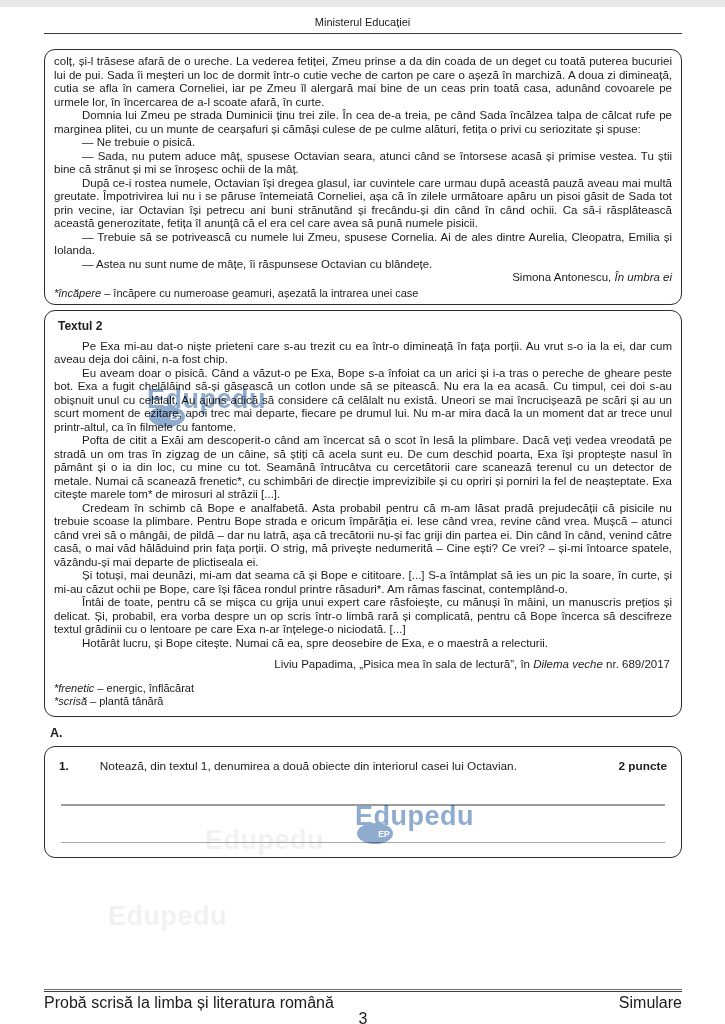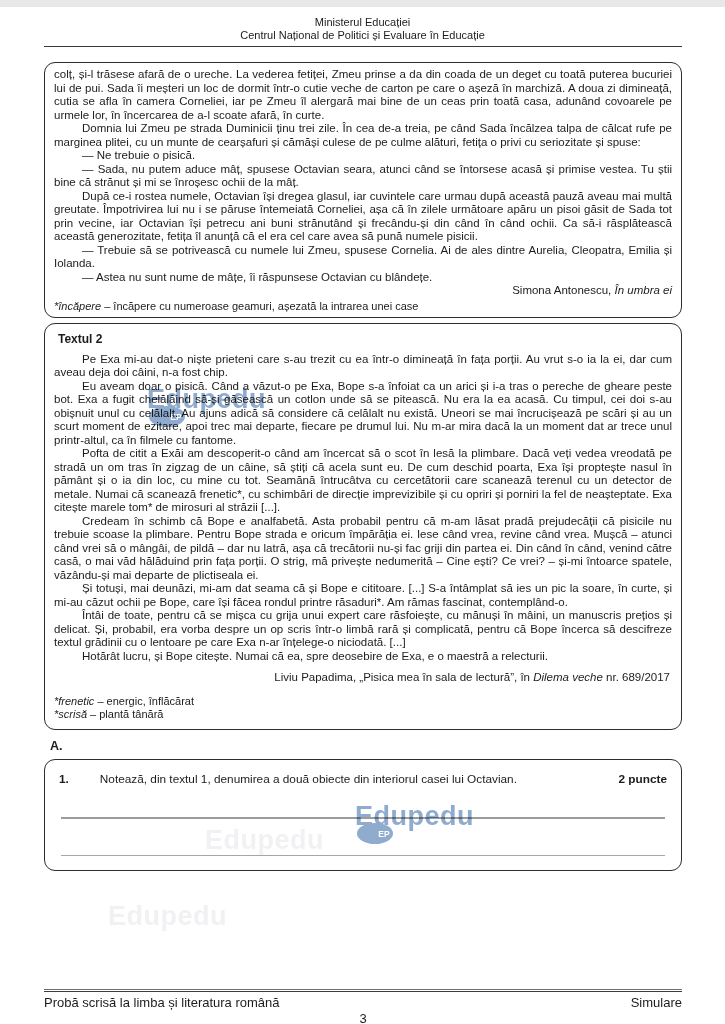--- a/index.html
+++ b/index.html
@@ -42,21 +42,21 @@
 
   .qbox{margin-top:5px;padding:12px 14px 14px 14px;}
   .qrow{display:flex;align-items:baseline;font-size:11.8px;line-height:14px;}
   .qnum{font-weight:bold;margin-right:7px;}
   .qtext{flex:1;padding-left:24px;}
   .qpoints{font-weight:bold;margin-left:14px;white-space:nowrap;}
   .answer-line{border-top:2px solid #9b9b9b;margin:31px 2px 0 2px;height:0;}
   .answer-line.second{margin-top:36px;border-top-width:1px;border-top-color:#a6a6a6;}
 
   
-  footer{position:absolute;left:44px;right:43px;bottom:6px;font-size:13px;line-height:13px;}
+  footer{position:absolute;left:44px;right:43px;bottom:6px;font-size:16px;line-height:13px;}
   .footer-rule{border-top:1px solid #6e6e6e;border-bottom:1px solid #3c3c3c;height:1px;margin-bottom:4px;}
   .footer-row{display:flex;justify-content:space-between;}
   .page-num{text-align:center;margin-top:3px;}
 
   
   .watermark{
     position:absolute;
     display:flex;align-items:flex-start;
     font-weight:bold;letter-spacing:.5px;
     pointer-events:none;
@@ -82,21 +82,20 @@
   .ghost1{left:205px;top:820px;}
   .ghost2{left:108px;top:896px;}
 </style>
 </head>
 <body>
 
 <div class="page">
 
   <header>
     <div>Ministerul Educației</div>
-    <div>Centrul Național de Politici și Evaluare în Educație</div>
   </header>
   <div class="header-rule"></div>
 
   <section class="textbox">
     <div class="body-text text1-paras">
         <p>colț, și-l trăsese afară de o ureche. La vederea fetiței, Zmeu prinse a da din coada de un deget cu toată puterea bucuriei lui de pui. Sada îi meșteri un loc de dormit într-o cutie veche de carton pe care o așeză în marchiză. A doua zi dimineață, cutia se afla în camera Corneliei, iar pe Zmeu îl alergară mai bine de un ceas prin toată casa, adunând covoarele pe urmele lor, în încercarea de a-l scoate afară, în curte.</p>
         <p>Domnia lui Zmeu pe strada Duminicii ținu trei zile. În cea de-a treia, pe când Sada încălzea talpa de călcat rufe pe marginea plitei, cu un munte de cearșafuri și cămăși culese de pe culme alături, fetița o privi cu seriozitate și spuse:</p>
         <p>— Ne trebuie o pisică.</p>
         <p>— Sada, nu putem aduce mâț, spusese Octavian seara, atunci când se întorsese acasă și primise vestea. Tu știi bine că strănut și mi se înroșesc ochii de la mâț.</p>
         <p>După ce-i rostea numele, Octavian își dregea glasul, iar cuvintele care urmau după această pauză aveau mai multă greutate. Împotrivirea lui nu i se păruse întemeiată Corneliei, așa că în zilele următoare apăru un pisoi găsit de Sada tot prin vecine, iar Octavian își petrecu ani buni strănutând și frecându-și din când în când ochii. Ca să-i răsplătească această generozitate, fetița îl anunță că el era cel care avea să pună numele pisicii.</p>

